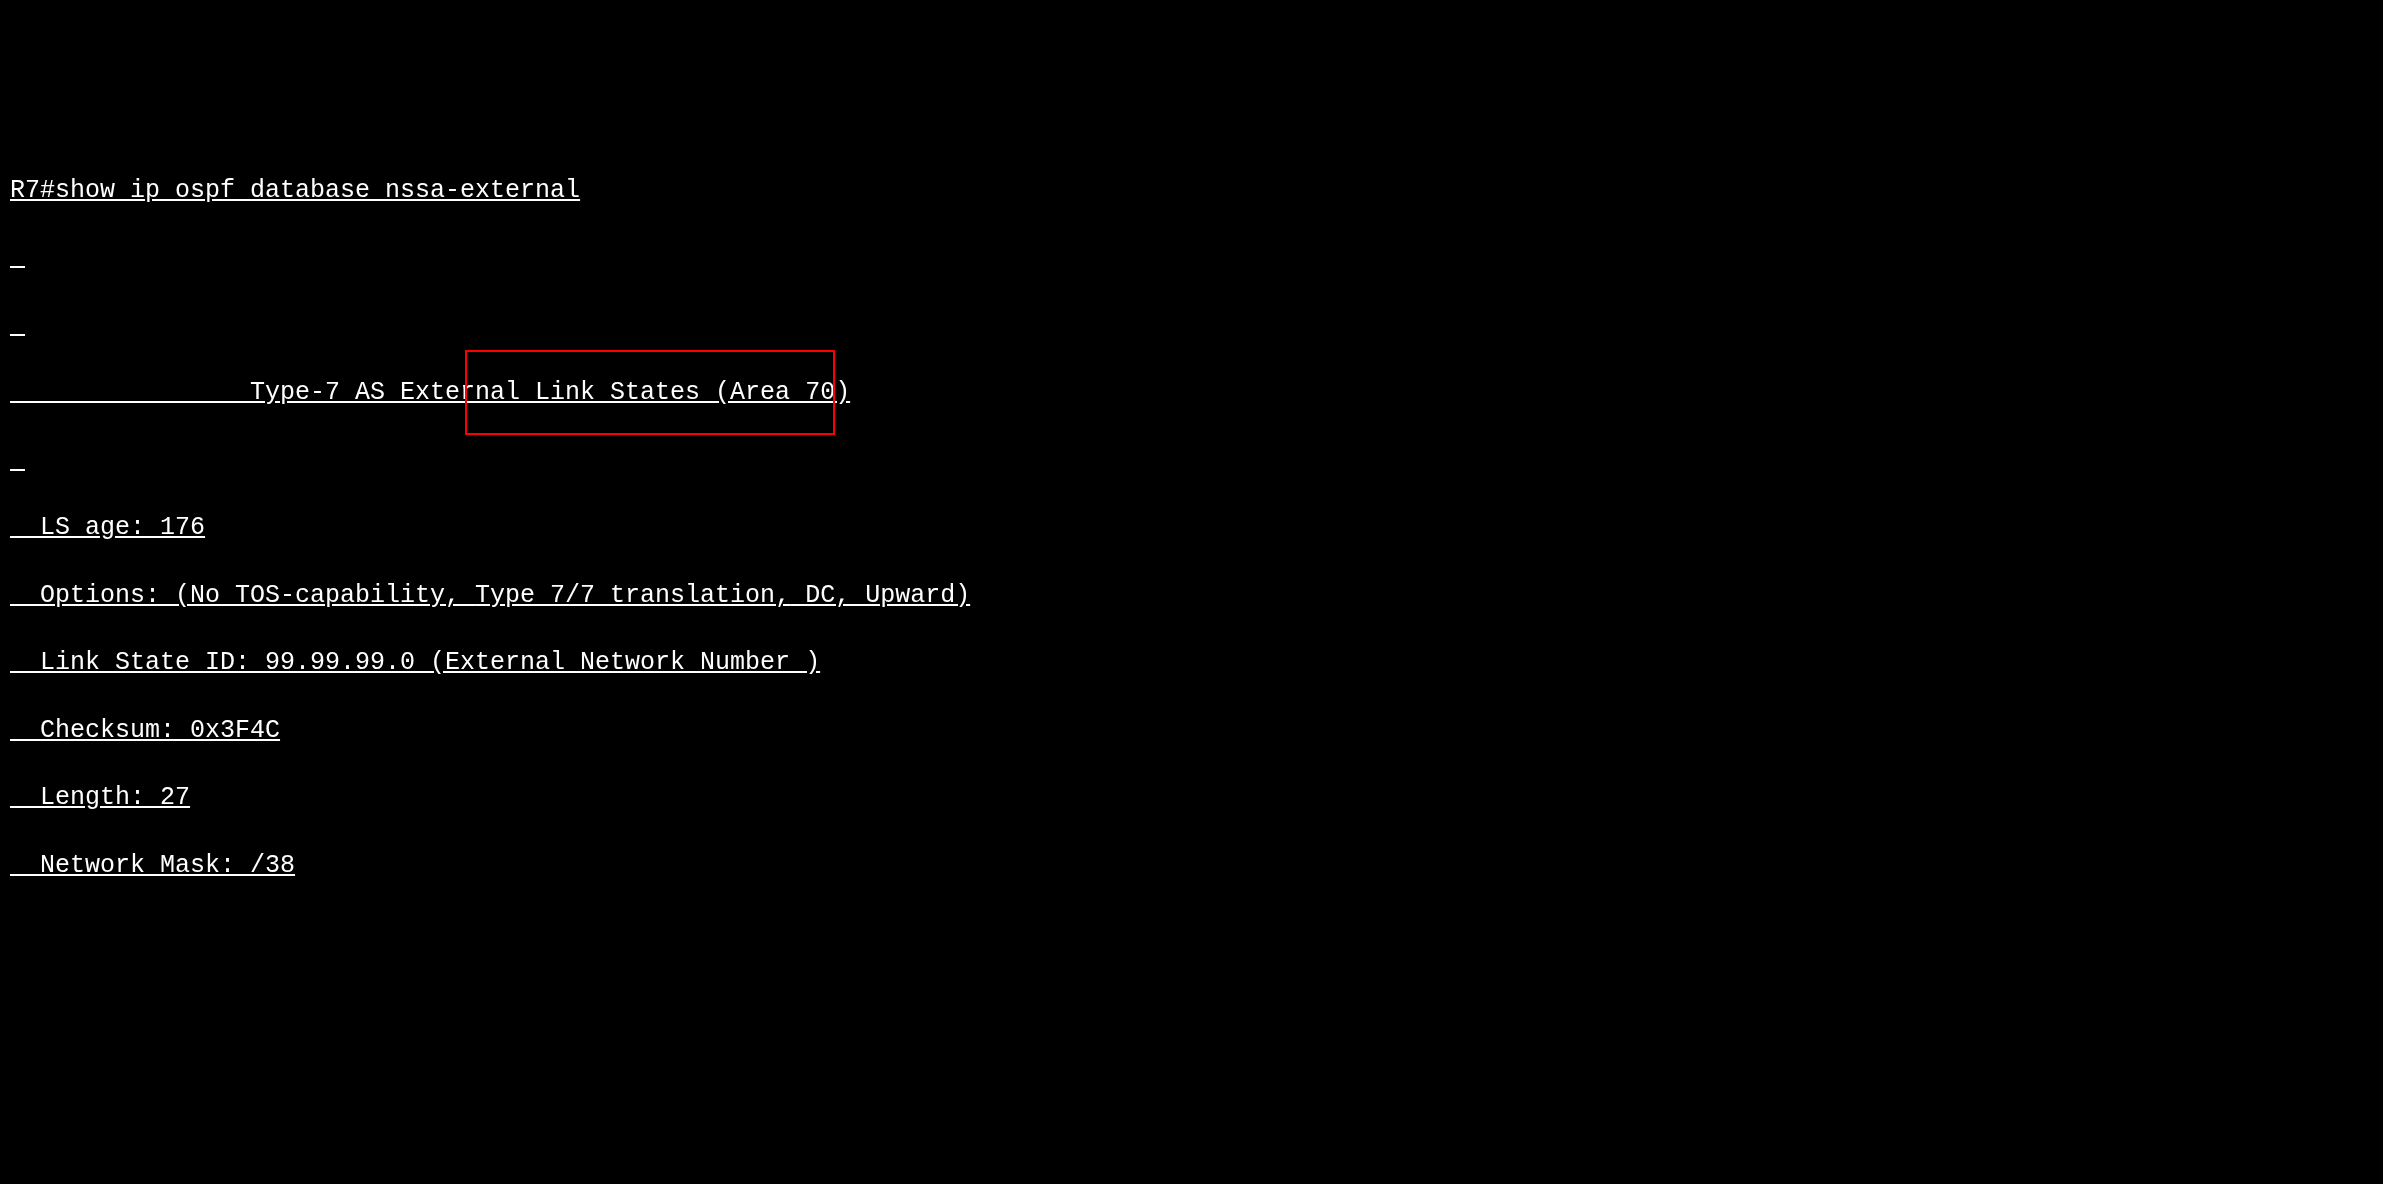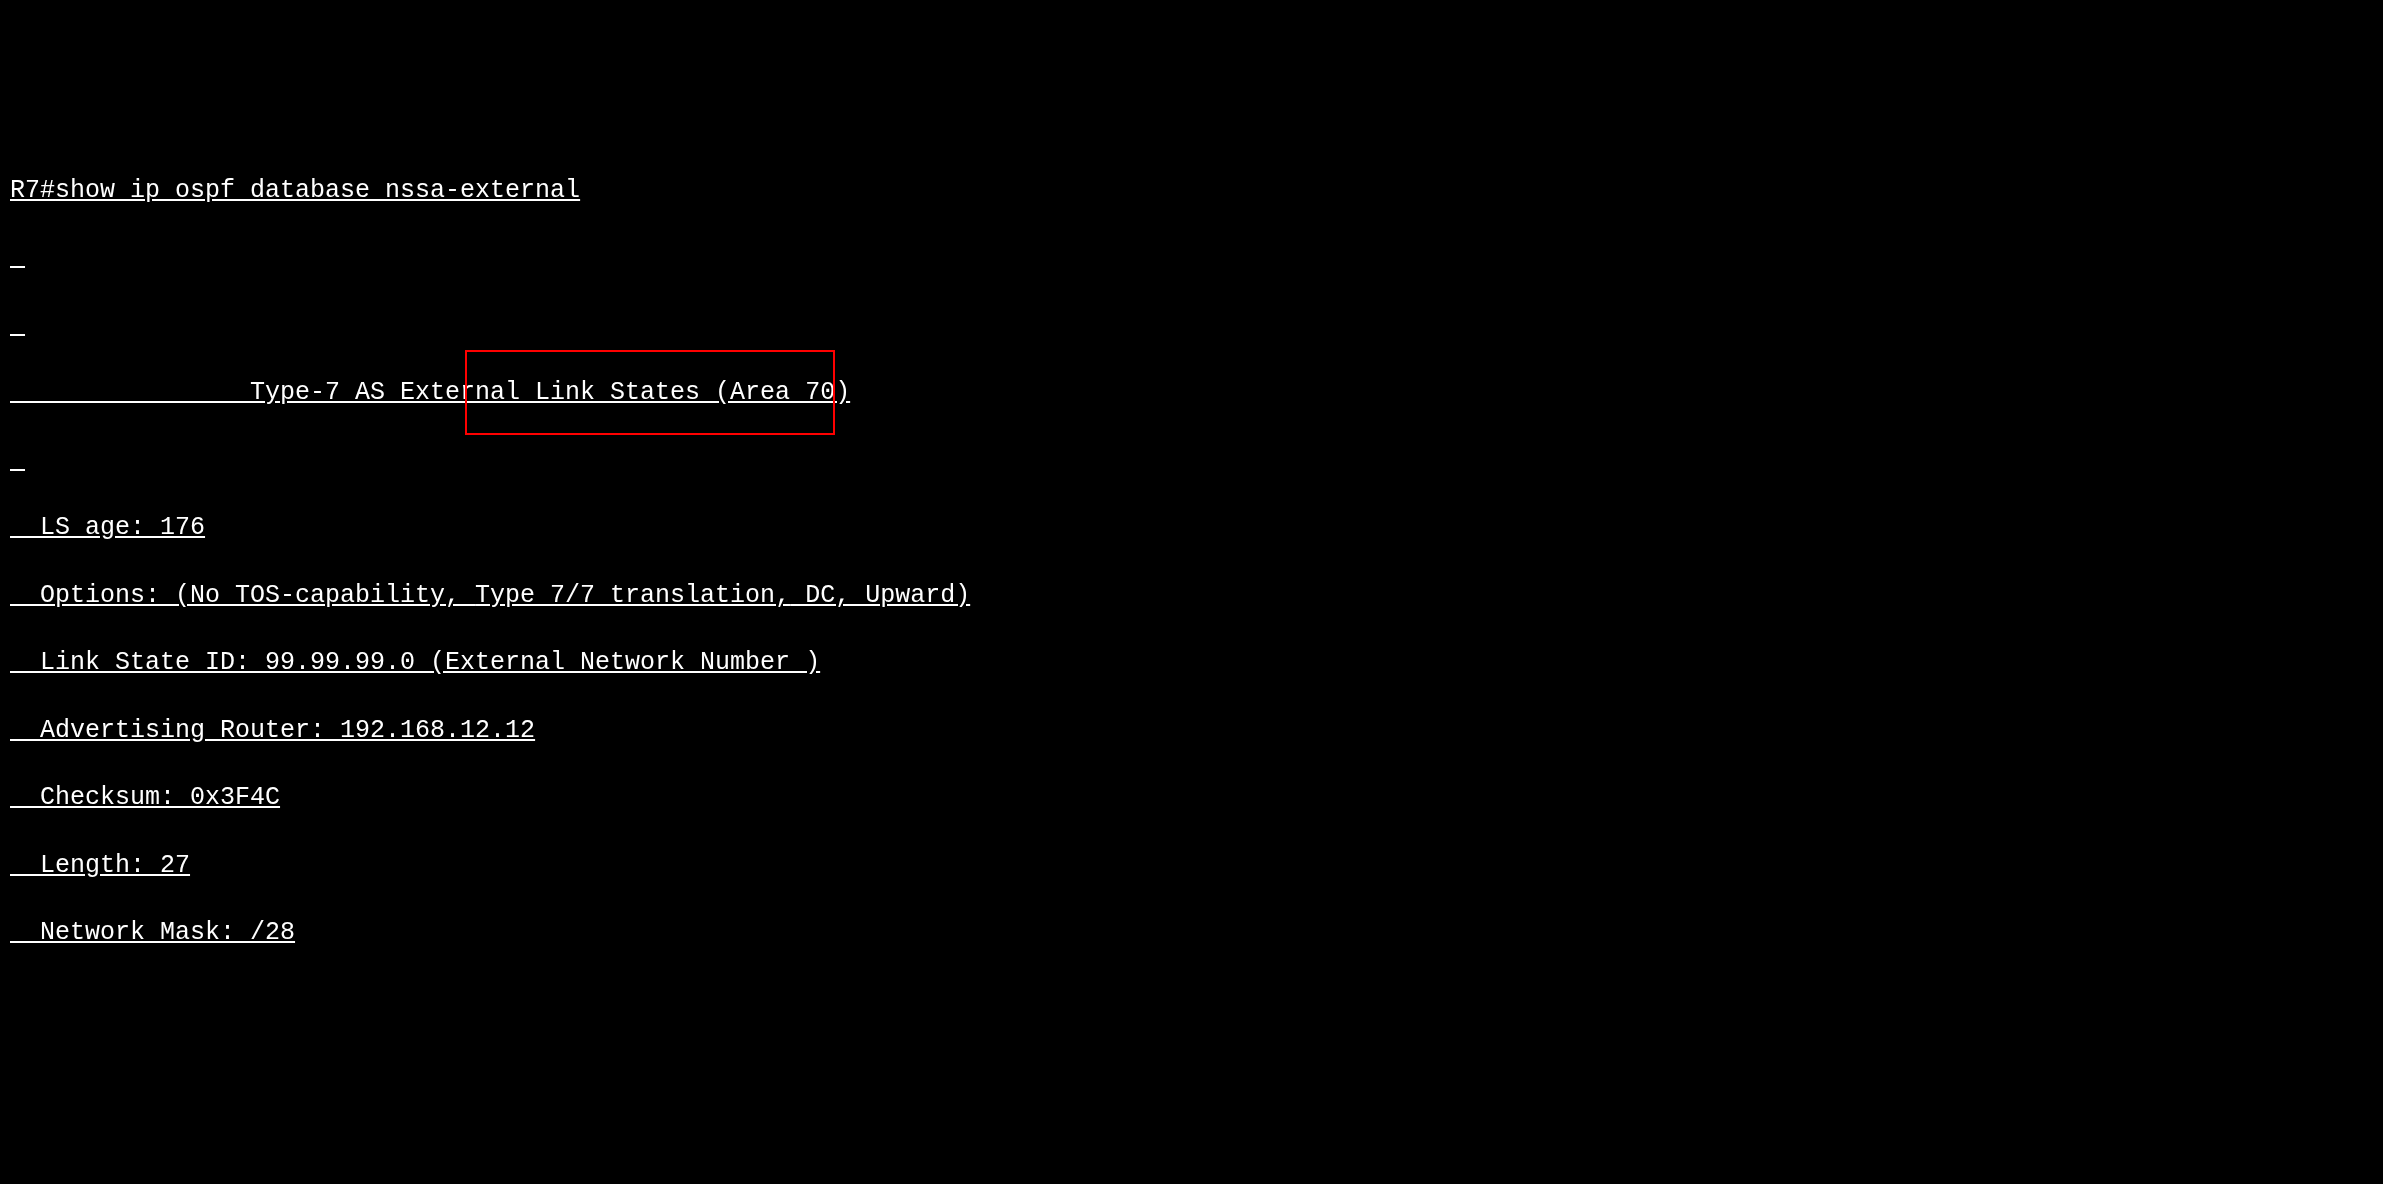--- a/index.html
+++ b/index.html
@@ -36,24 +36,23 @@
 
 <div class="terminal">
 <span class="line"><span>R7#</span><span>show ip ospf database nssa-external</span></span>
 <span class="line"> </span>
 <span class="line"> </span>
 <span class="line">                Type-7 AS External Link States (Area 70)</span>
 <span class="line"> </span>
 <span class="line">  LS age: 176</span>
 <span class="line"><span>  Options: (No TOS-capability, </span><span>Type 7/7 translation,</span><span> DC, Upward)</span></span>
 <span class="line">  Link State ID: 99.99.99.0 (External Network Number )</span>
-<span class="line">  Advertising Router: 192.168.12.12</span>
 <span class="line">  Checksum: 0x3F4C</span>
 <span class="line">  Length: 27</span>
-<span class="line">  Network Mask: /28</span>
+<span class="line">  Network Mask: /38</span>
 
 
 
 
 
 
 
 
 <div class="highlight-box" id="hbox" style="top: 210px; left: 455px; width: 370px; height: 85px;"></div>
 </div>

